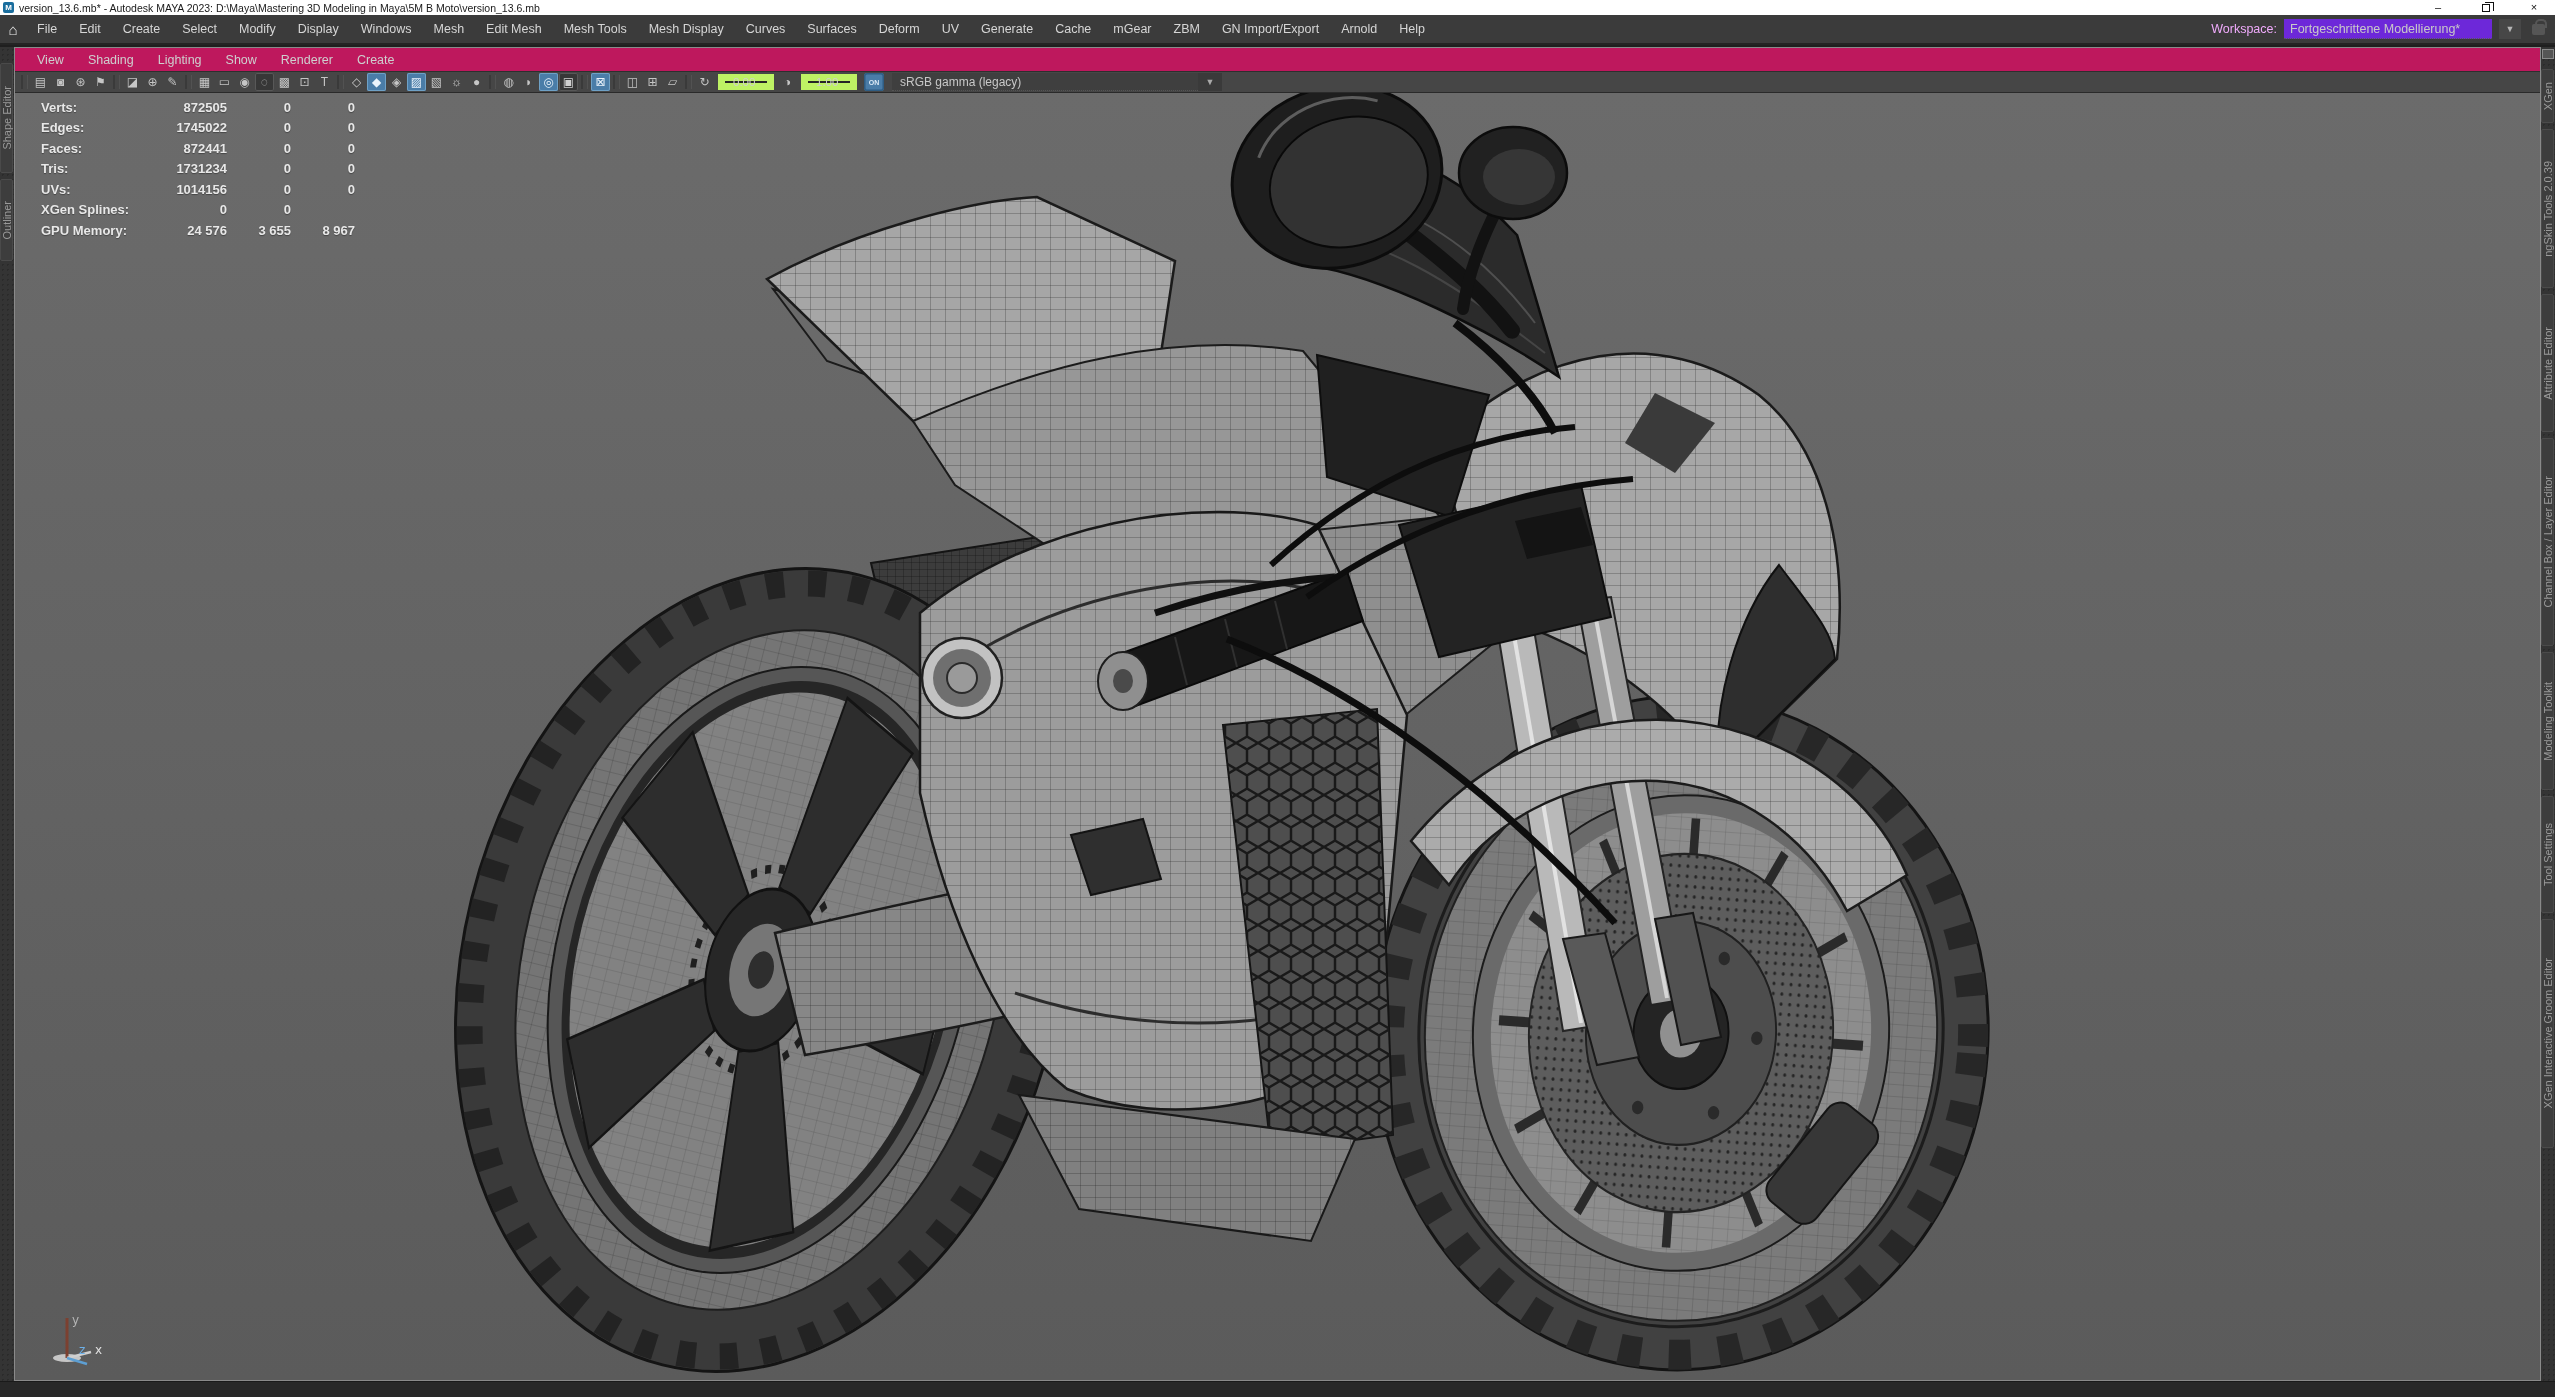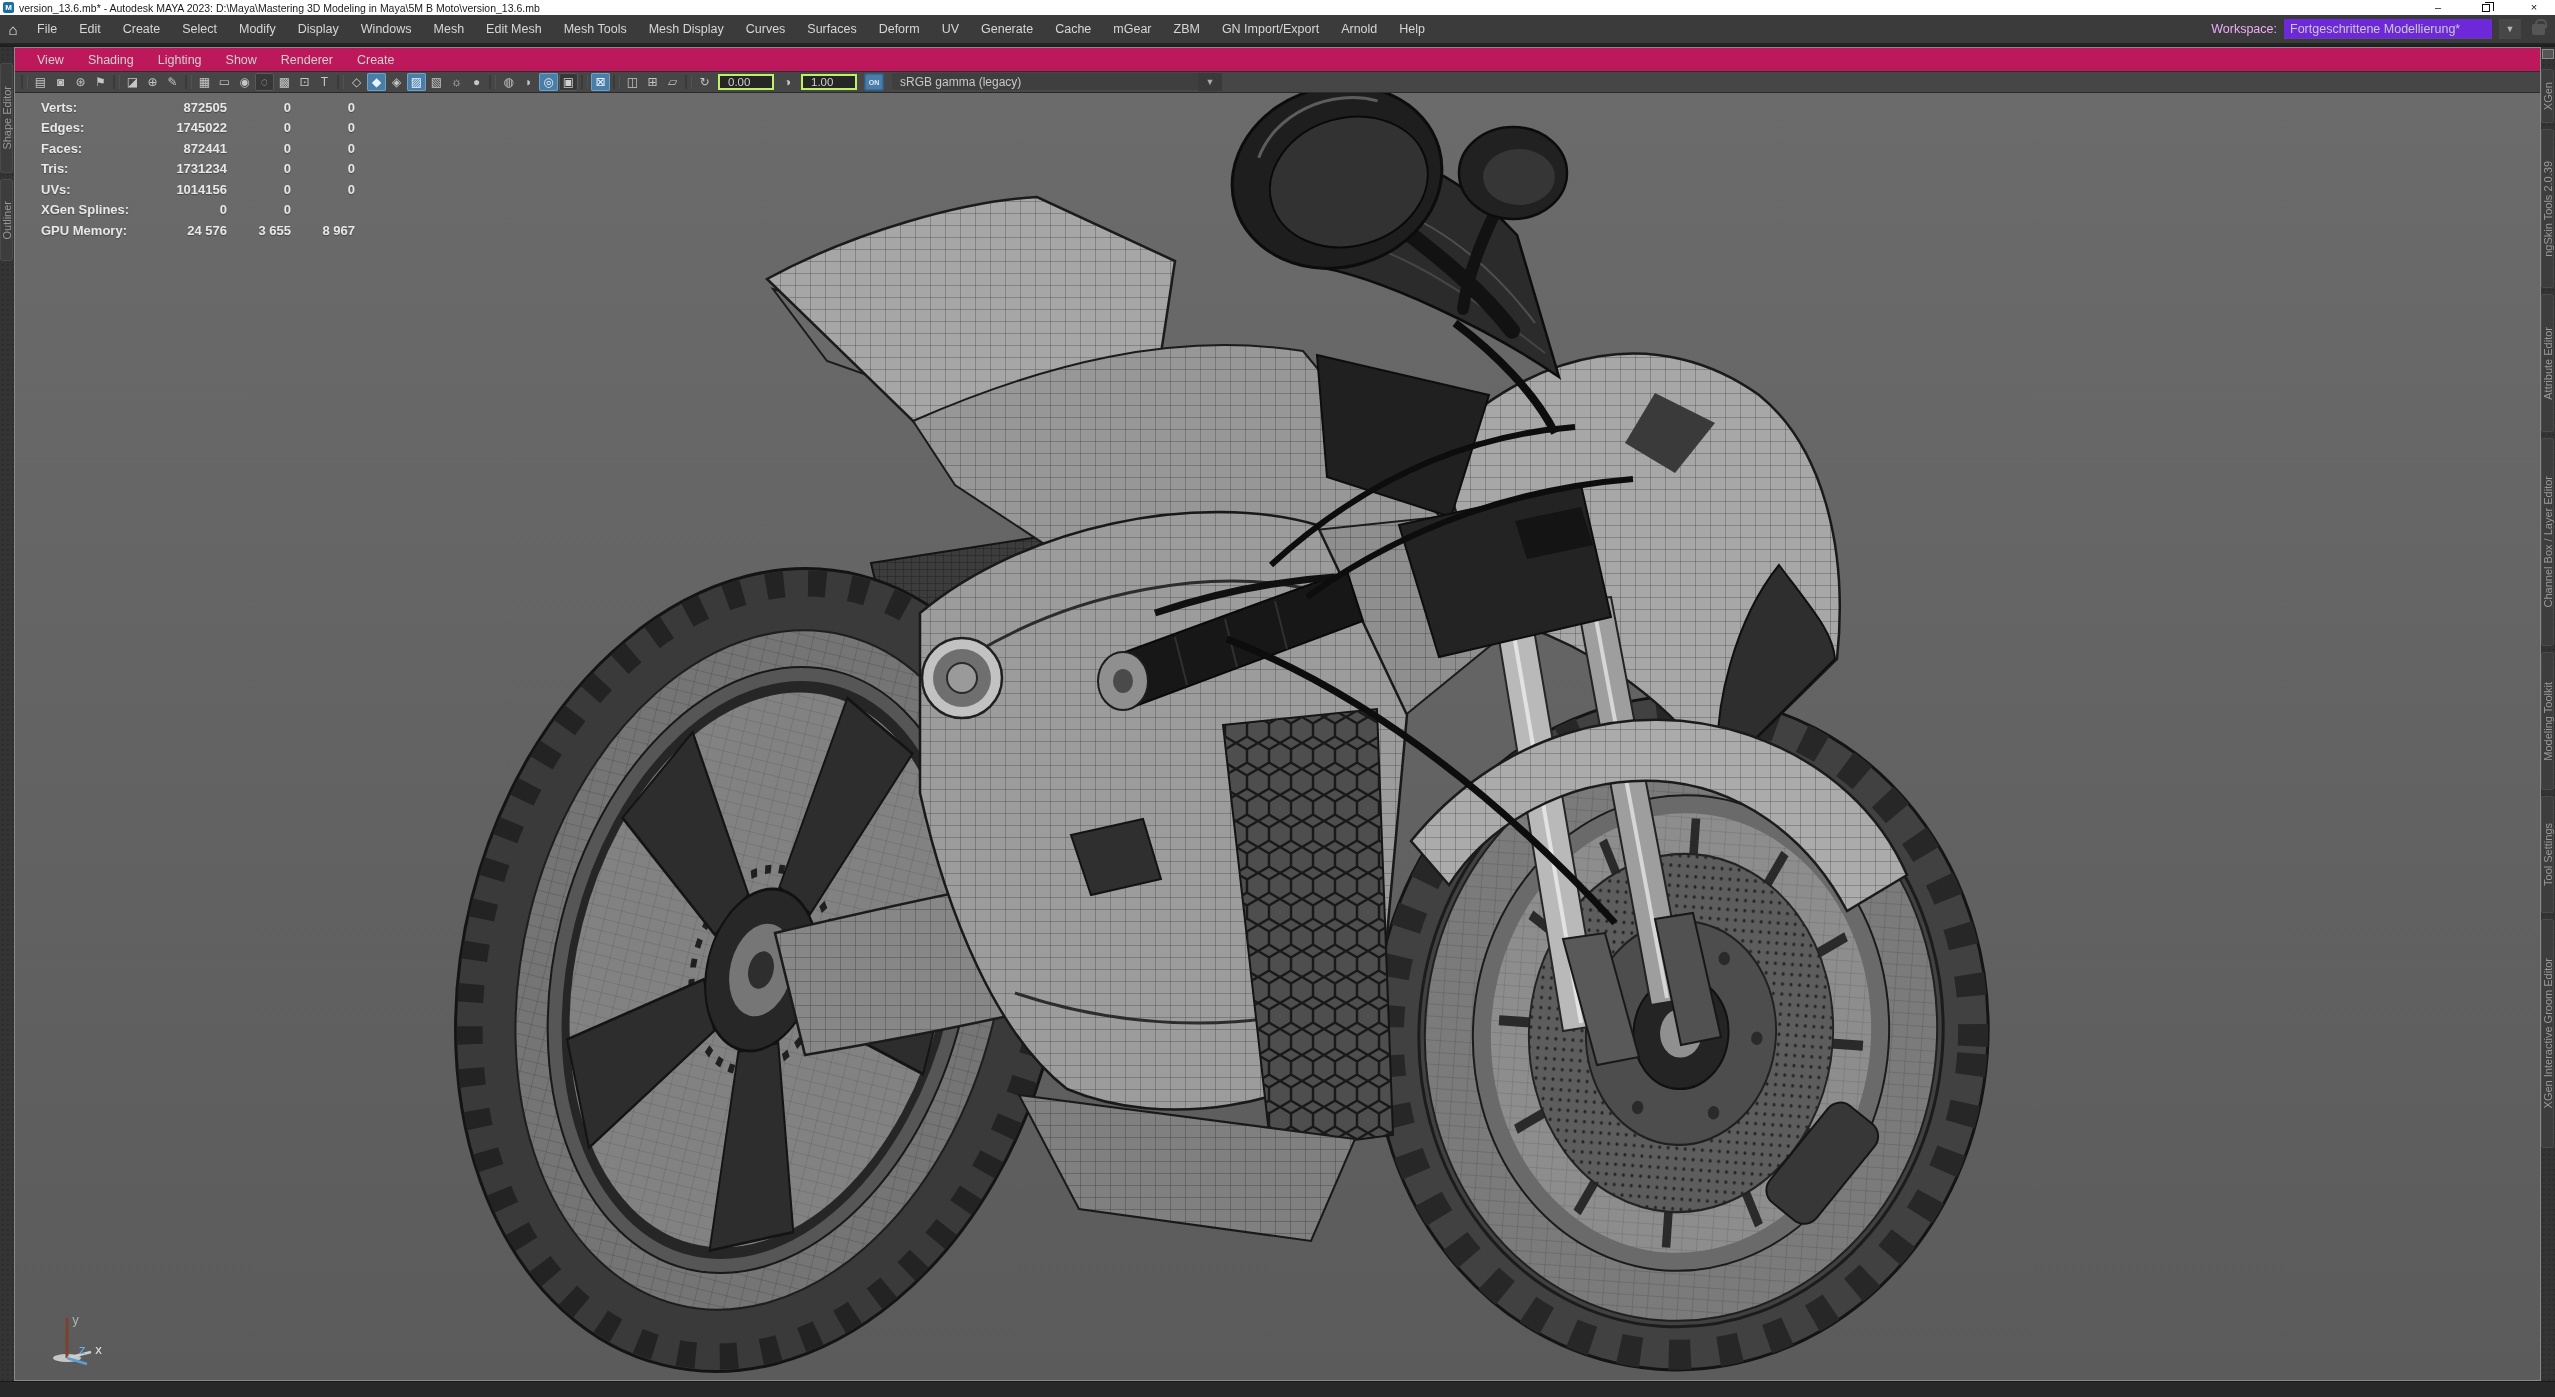--- a/index.html
+++ b/index.html
@@ -53,21 +53,21 @@
     color:#cfcfcf; font-size:12.5px; padding-left:10px; }
   .pmenu-item { padding:0 12px; line-height:22px; cursor:default; }
 
   .panel-toolbar { height:22px; background:#464646; border-top:1px solid #2e2e2e; border-bottom:1px solid #2a2a2a;
     display:flex; align-items:center; padding-left:4px; gap:1px; }
   .tb-icon { width:19px; height:18px; display:flex; align-items:center; justify-content:center;
     color:#c6c6c6; font-size:12px; border-radius:2px; cursor:default; flex:0 0 auto; }
   .tb-icon.on { background:#4a7da8; color:#eaf3fb; box-shadow:inset 0 0 0 1px #6fa1c6; }
   .tb-icon.pressed { background:#373737; box-shadow:inset 0 0 0 1px #585858; color:#d0d0d0; }
   .tb-sep { width:7px; height:14px; margin:0 2px; border-left:2px solid #3a3a3a; border-right:1px solid #525252; flex:0 0 auto; }
-  .tb-field { width:56px; height:16px; background:#262626; border:2px solid #bef264; color:#cfcfcf;
+  .tb-field { width:56px; height:16px; background:#262626; border:7px solid #bef264; color:#cfcfcf;
     font-size:11.5px; display:flex; align-items:center; padding-left:8px; margin:0 3px; flex:0 0 auto; }
   .tb-toggle { width:20px; height:18px; border-radius:3px; background:#4a7da8; color:#dceaf6;
     font-size:7px; font-weight:bold; display:flex; align-items:center; justify-content:center;
     box-shadow:inset 0 0 0 1.5px #2f5d83; margin:0 3px; flex:0 0 auto; }
   .tb-dropdown { width:330px; height:18px; background:#3f3f3f; display:flex; align-items:center;
     color:#c8c8c8; font-size:12px; padding-left:8px; border-bottom:1px dotted #555; margin-left:4px; }
   .tb-dd-arrow { margin-left:auto; width:24px; height:18px; background:#3a3a3a; color:#a9a9a9;
     font-size:9px; display:flex; align-items:center; justify-content:center; }
 
   

